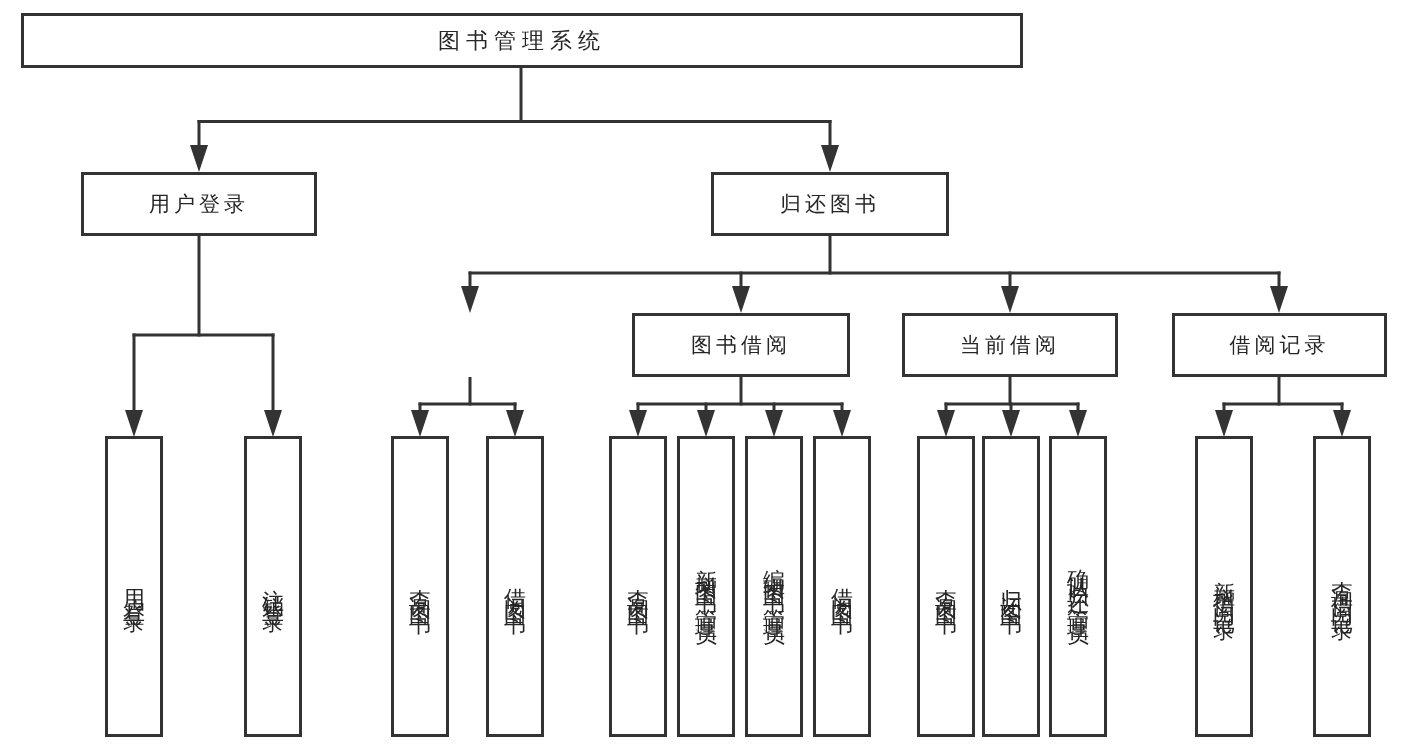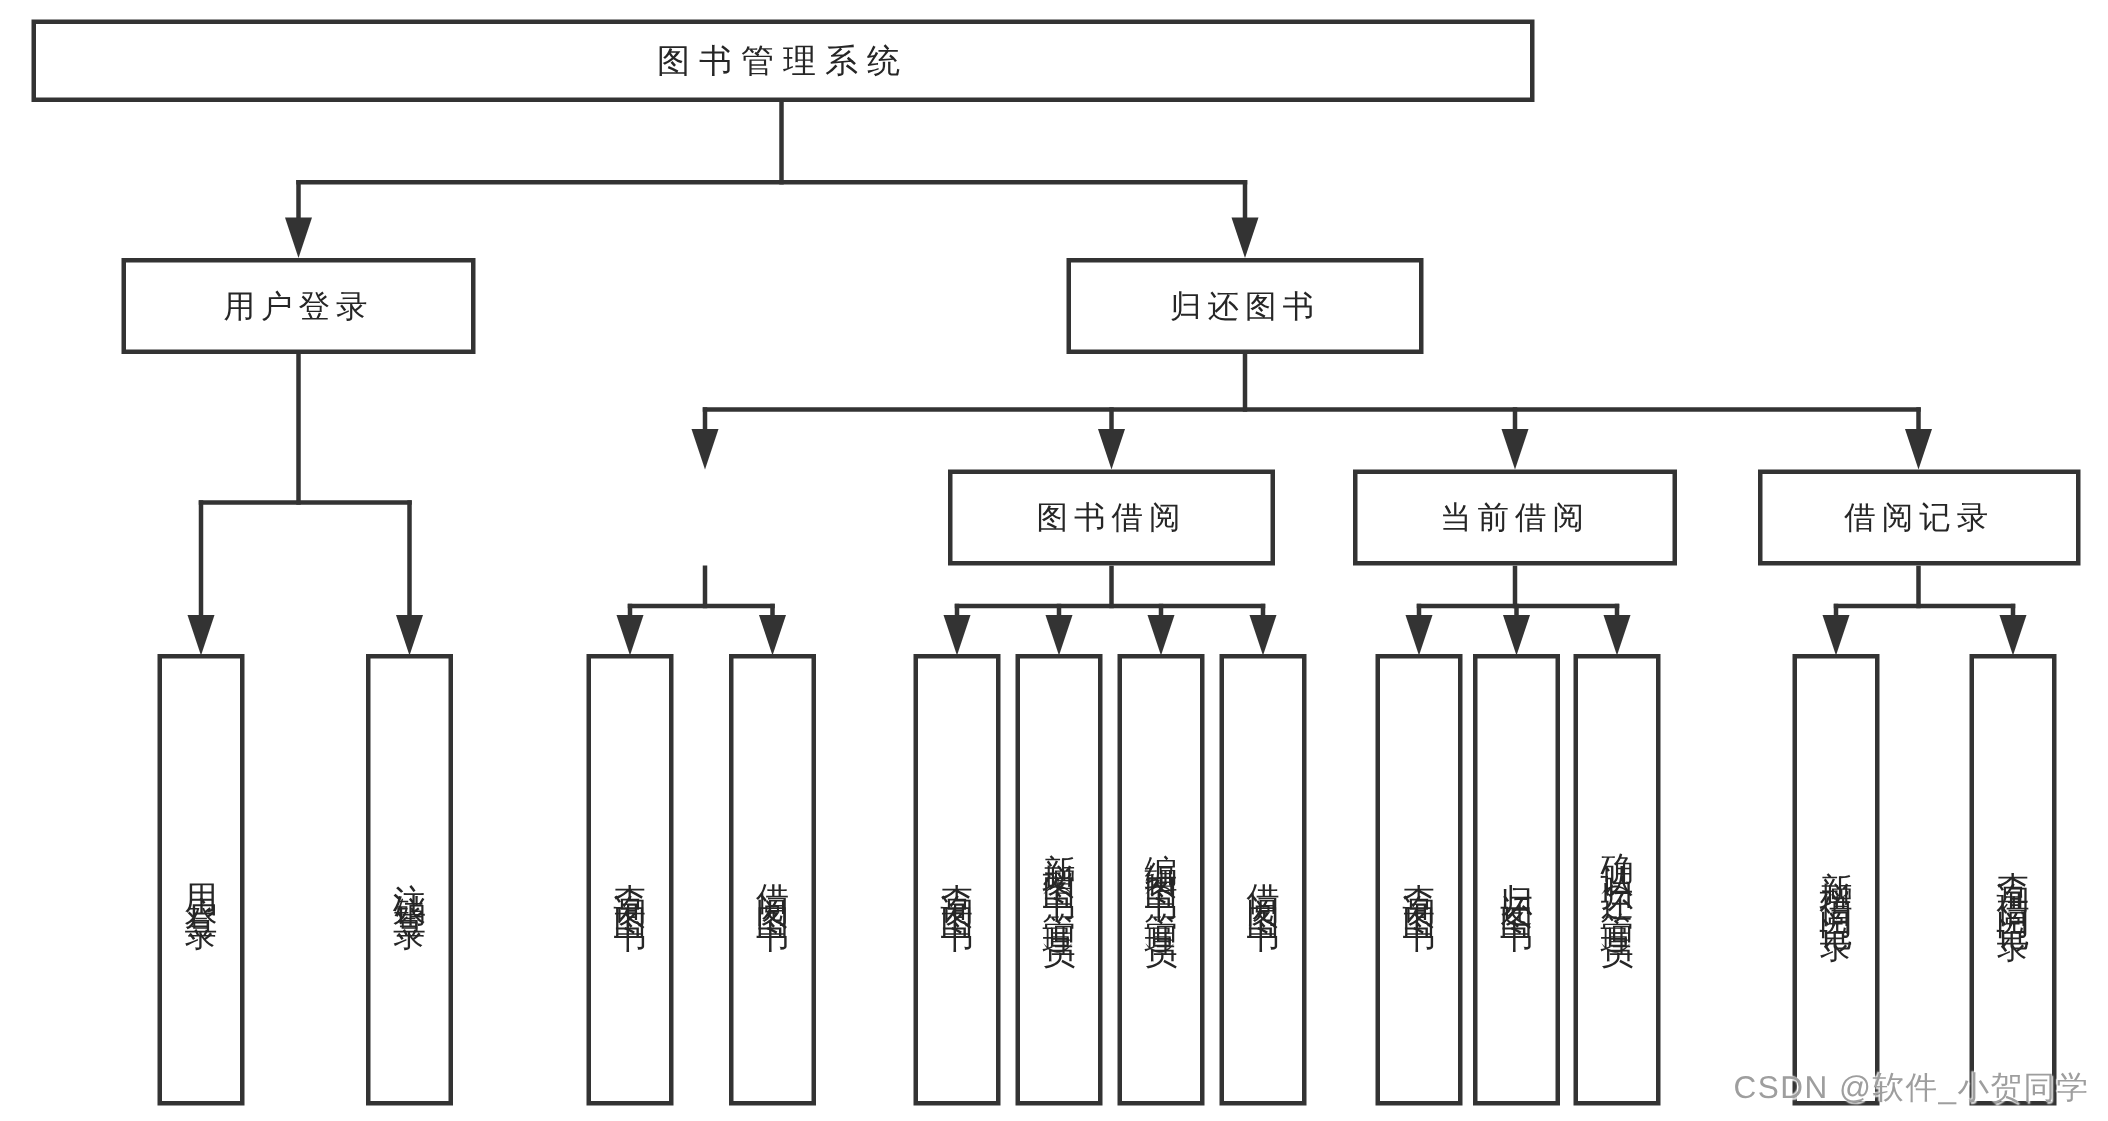--- a/index.html
+++ b/index.html
@@ -197,15 +197,14 @@
     <span class="vtext">确认归还（管理员）</span>
   </div>
 
   <div class="vnode" style="left:1195px;top:436px;width:58px;height:301px">
     <span class="vtext">新增借阅记录</span>
   </div>
   <div class="vnode" style="left:1313px;top:436px;width:58px;height:301px">
     <span class="vtext">查询借阅记录</span>
   </div>
 
-  <div class="watermark">CSDN @软件_小贺同学</div>
 
 </div>
 
 </body></html>

